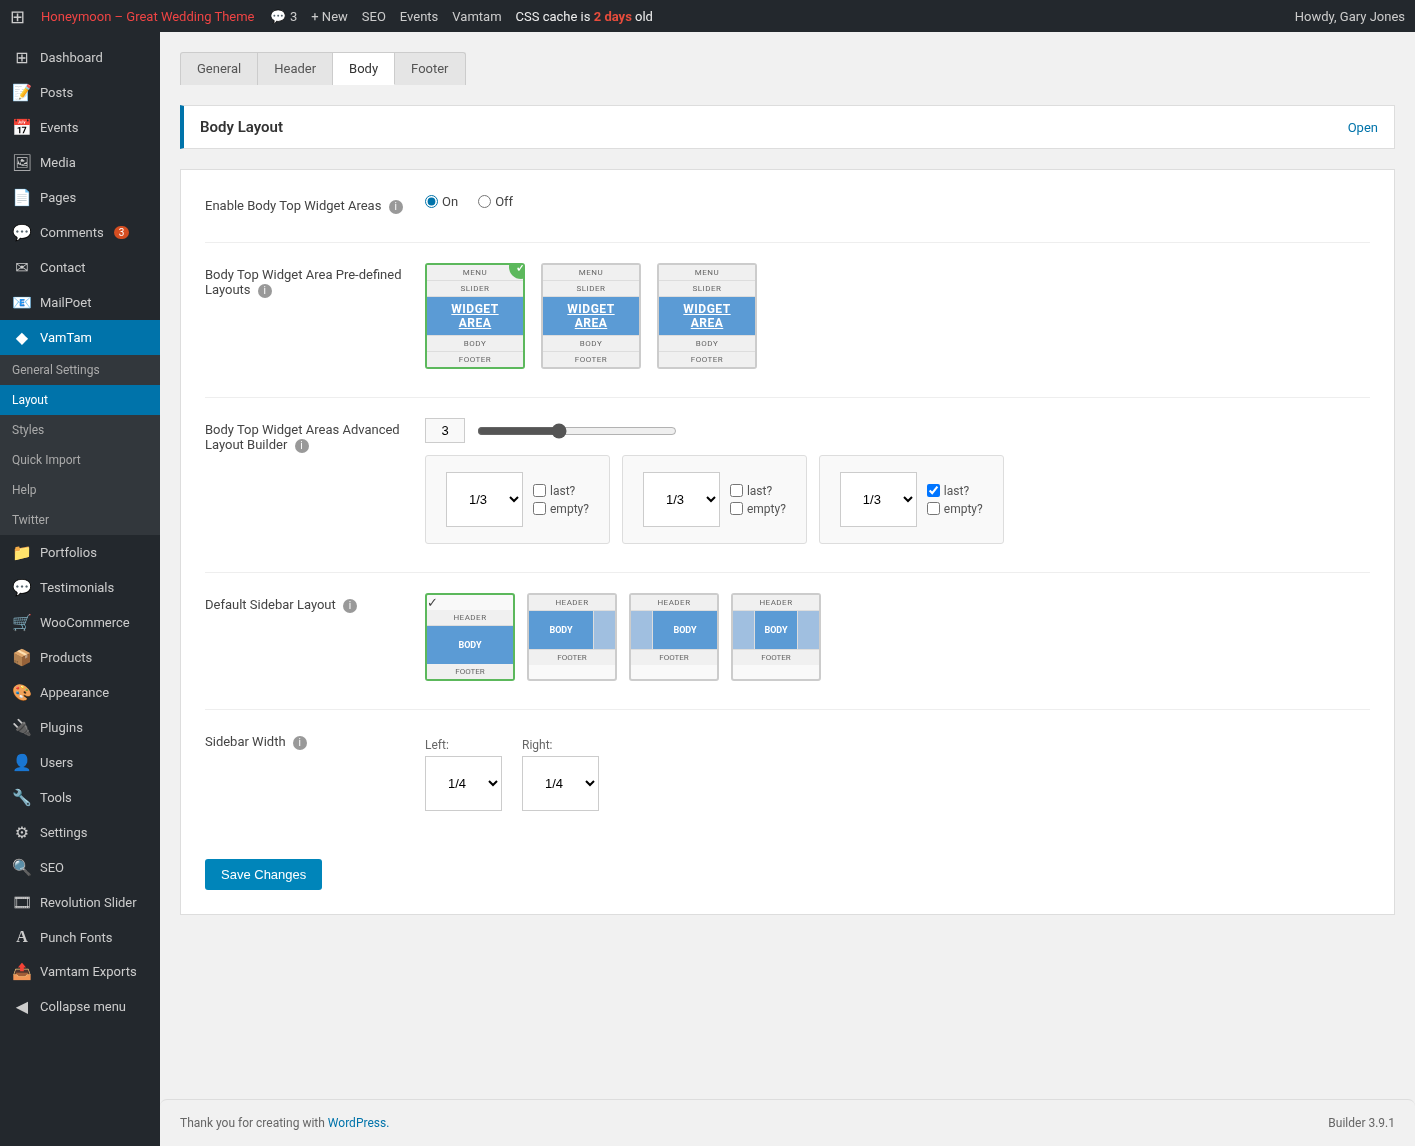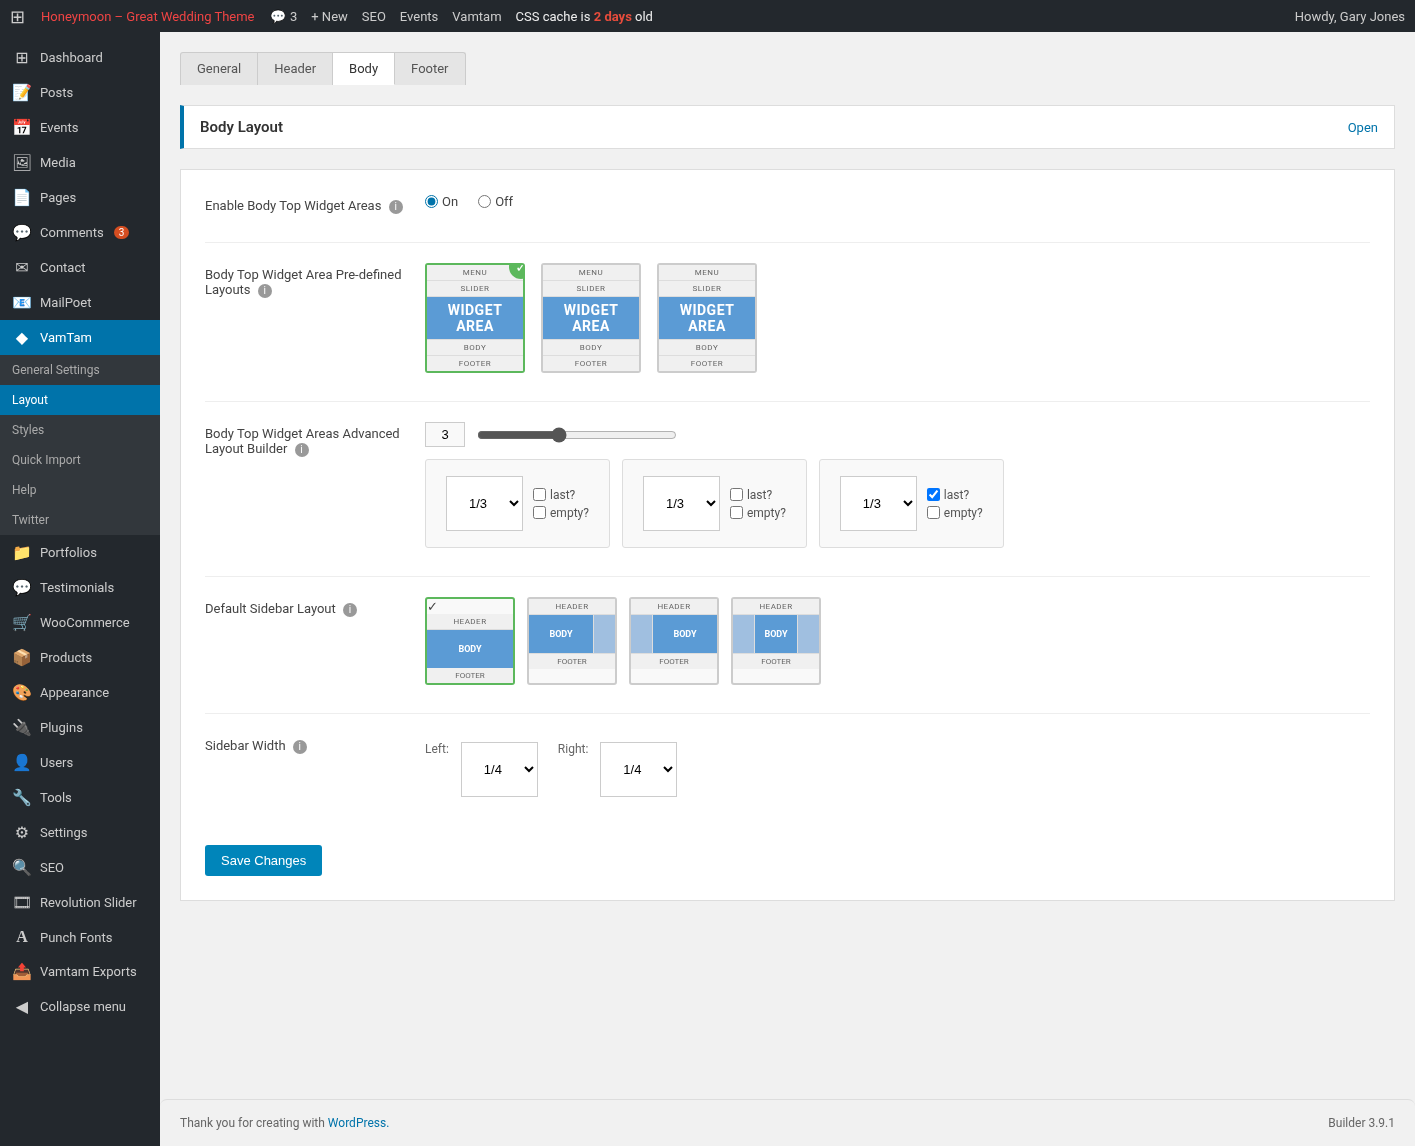--- a/index.html
+++ b/index.html
@@ -174,22 +174,23 @@
       text-transform: uppercase;
       color: #666;
       background: #f0f0f0;
       border-bottom: 1px solid #ddd;
       letter-spacing: 0.5px;
     }
     .lc-row.highlight {
       background: #5b9bd5;
       color: #fff;
       font-weight: bold;
-      font-size: 14px;
+      font-size: 12px;
       padding: 5px 12px;
+      text-decoration: underline;
     }
     .lc-row.last { border-bottom: none; }
 
     
     .slider-row { display: flex; align-items: center; gap: 12px; }
     .slider-value {
       width: 40px;
       text-align: center;
       border: 1px solid #ccc;
       padding: 4px;
@@ -273,21 +274,21 @@
       border-left: 1px solid #ddd;
     }
     .sl-sidebar-col.left {
       border-left: none;
       border-right: 1px solid #ddd;
     }
     .sl-footer { text-align: center; font-size: 8px; padding: 3px; text-transform: uppercase; color: #666; background: #f0f0f0; }
 
     
     .width-selects { display: flex; gap: 20px; margin-top: 8px; }
-    .width-group { display: flex; flex-direction: row; gap: 12px; }
+    .width-group { display: flex; flex-direction: column; gap: 4px; }
     .width-label { font-size: 12px; color: #666; }
 
     
     .save-btn {
       background: #0085ba;
       color: #fff;
       border: none;
       padding: 8px 16px;
       border-radius: 3px;
       font-size: 13px;

